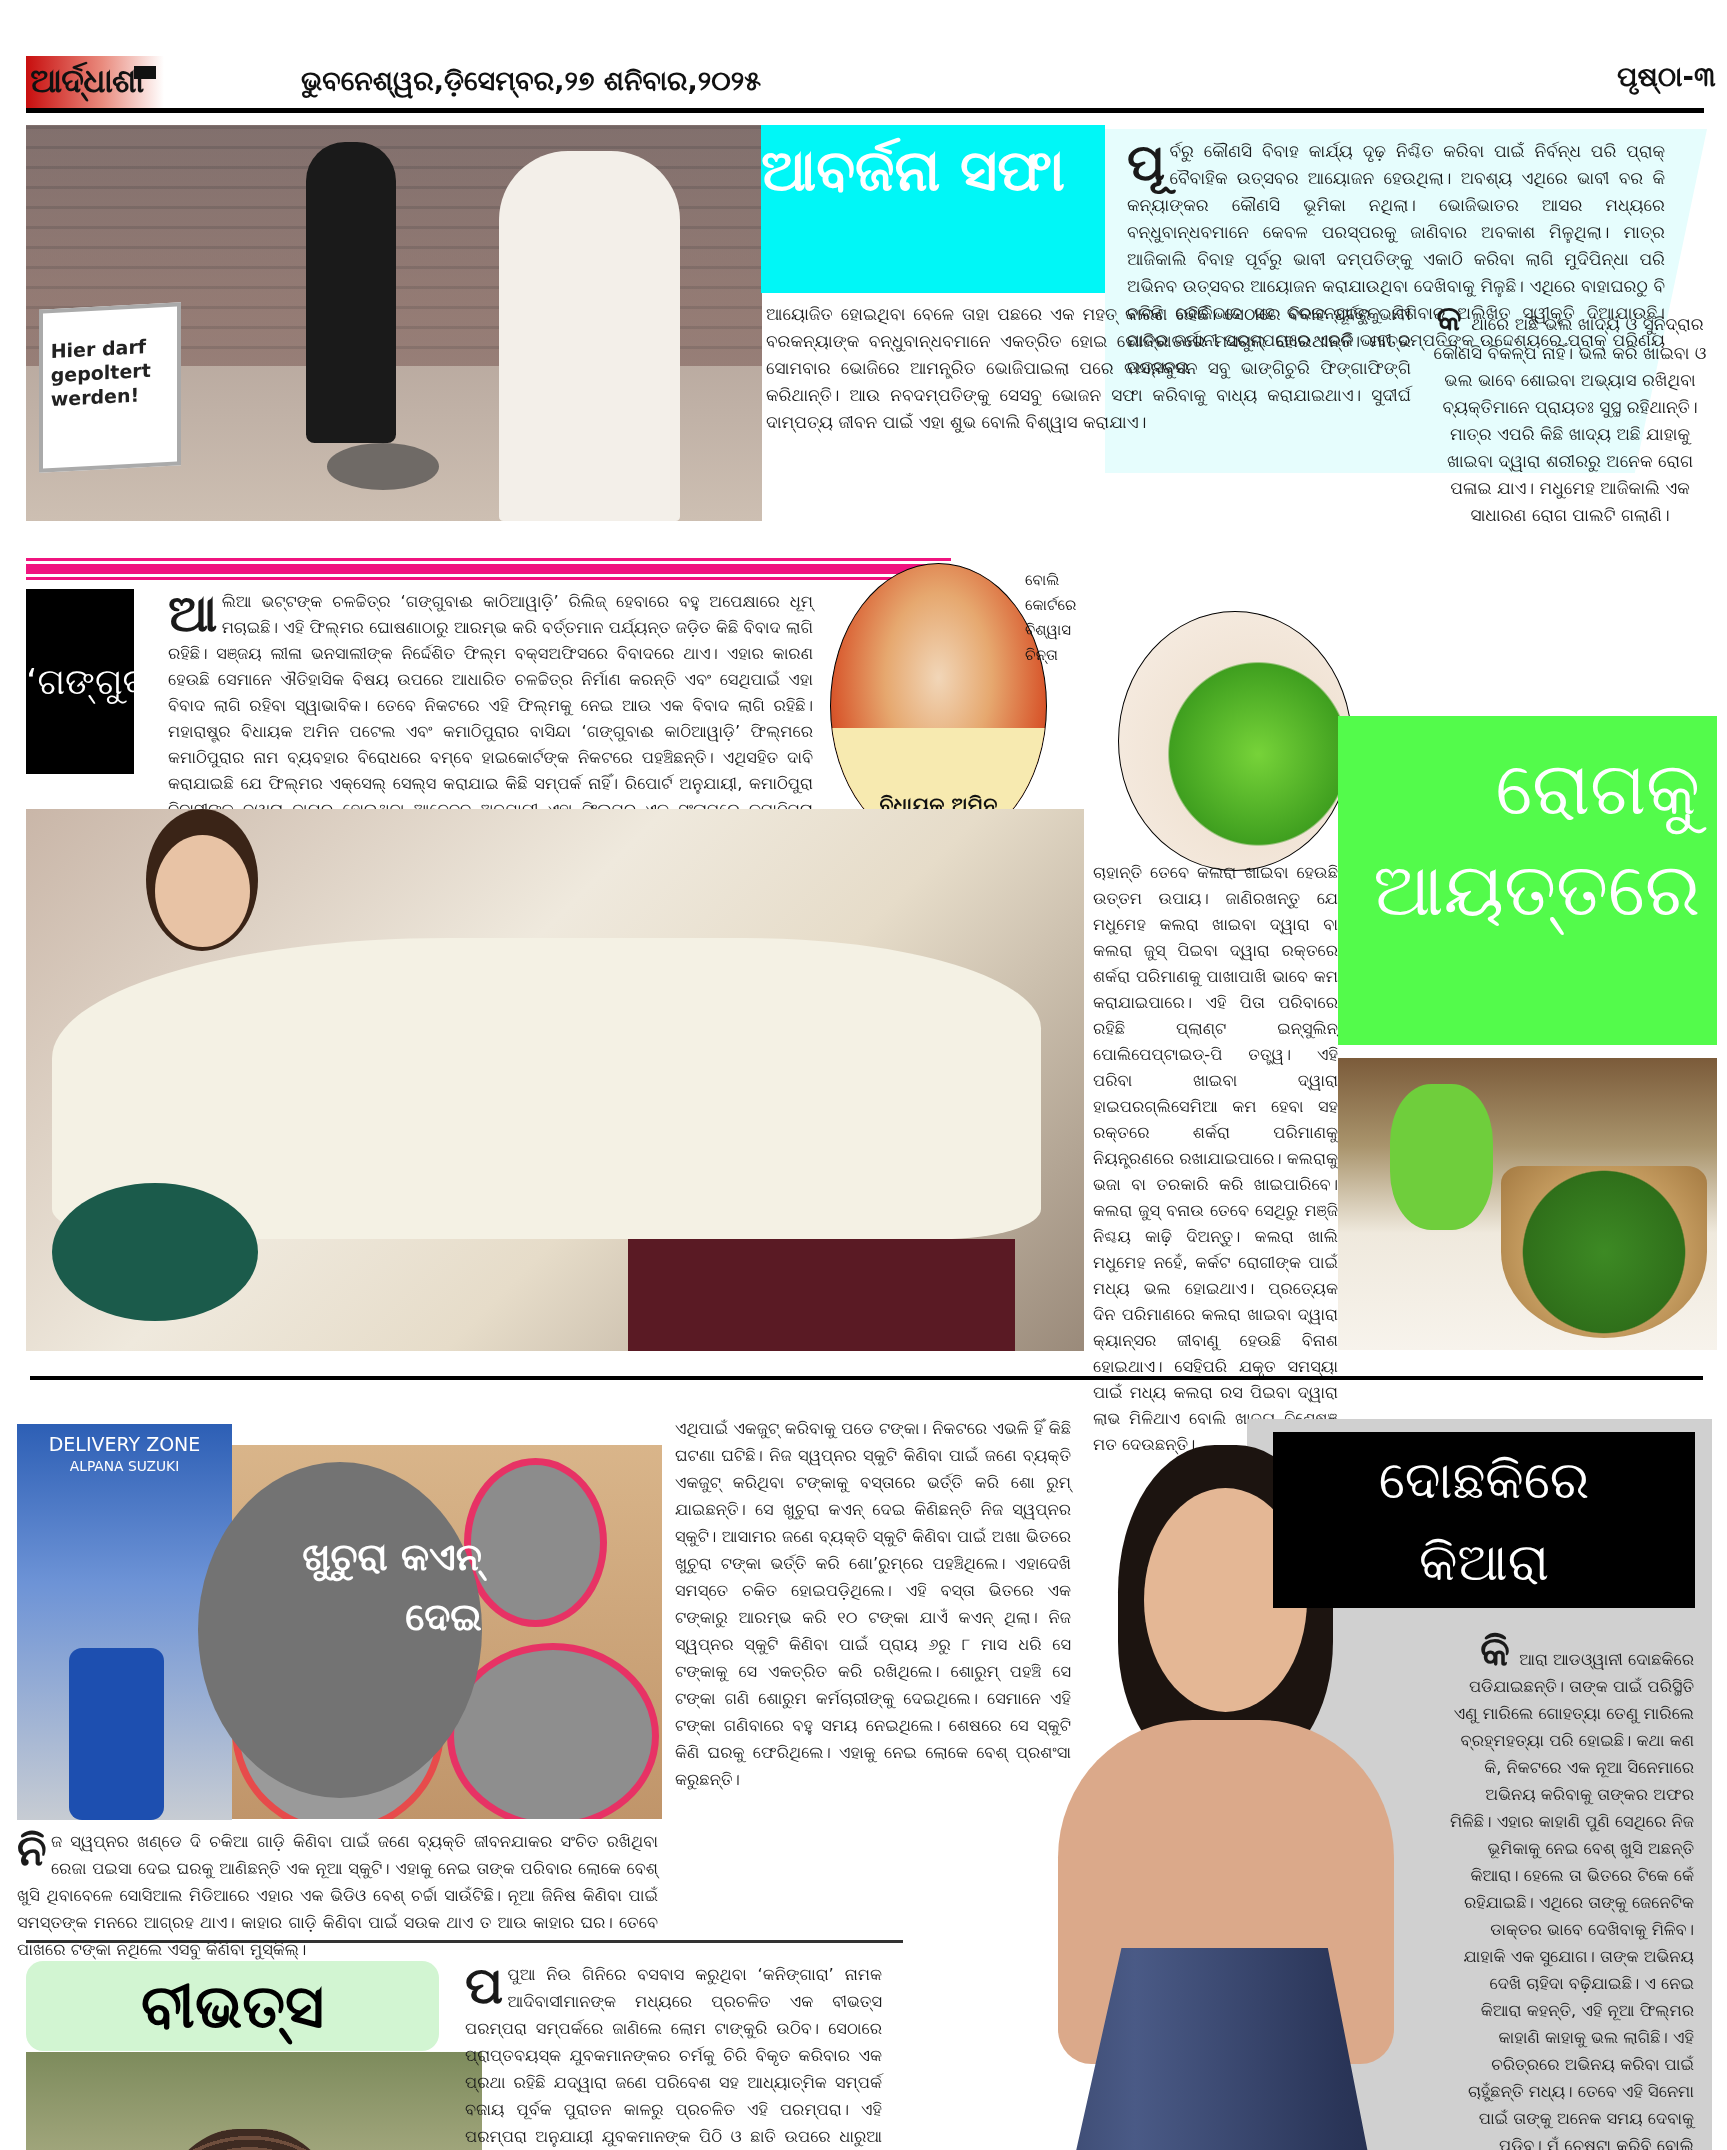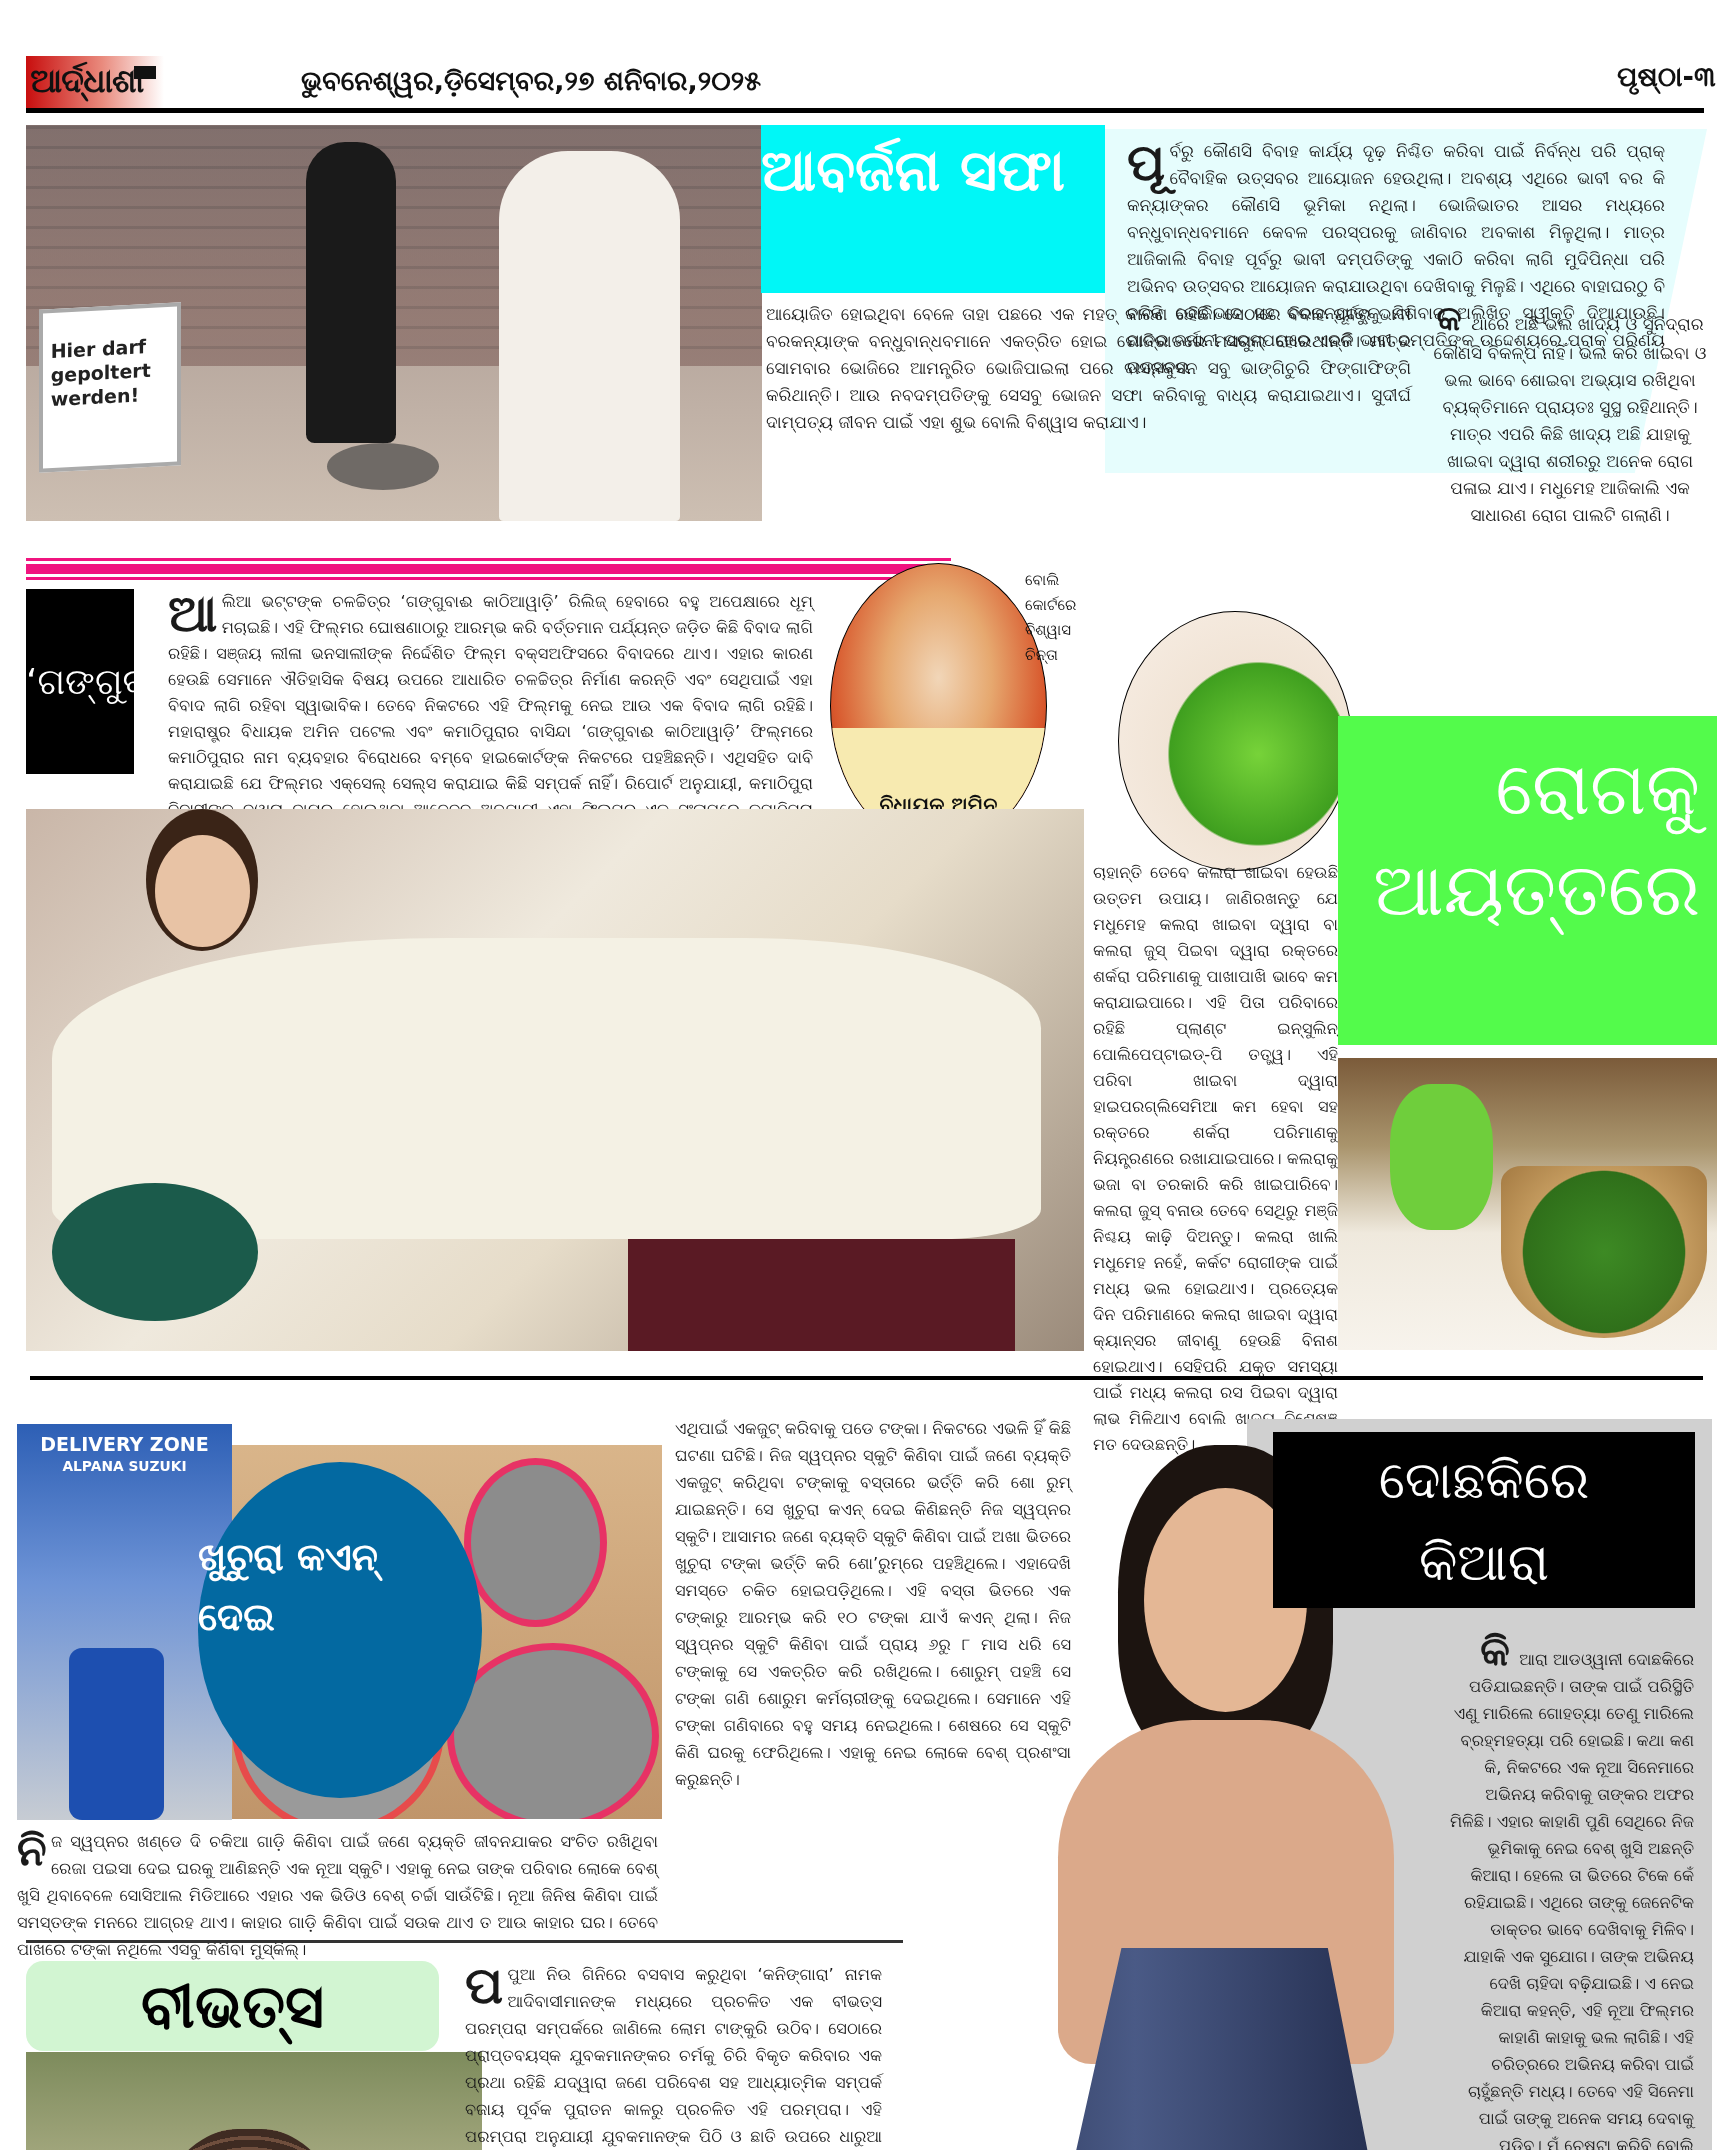--- a/index.html
+++ b/index.html
@@ -94,32 +94,32 @@
   <div>ଆୟତ୍ତରେ</div>
 </div>
 <div class="photo" style="left:1338px;top:1058px;width:379px;height:292px;background:linear-gradient(180deg,#7b5b3a 0%,#a9946c 30%,#efe9dd 60%,#f7f3ec 100%);">
   <div style="position:absolute;left:52px;top:26px;width:103px;height:146px;background:#6fce3c;border-radius:40%;"></div>
   <div style="position:absolute;left:163px;top:108px;width:206px;height:172px;background:radial-gradient(circle,#3d8a24 0%,#2f6f1a 60%,#c39a5e 61%,#a47a42 100%);border-radius:10% 10% 50% 50%;"></div>
 </div>
 
 <div class="rule" style="left:30px;top:1376px;width:1673px;height:4.3px;"></div>
 
 <div class="photo" style="left:17px;top:1424px;width:215px;height:396px;background:linear-gradient(180deg,#2d5fb5 0%,#6d93d6 40%,#c7ccd3 100%);">
-  <div style="position:absolute;left:13px;top:8.6px;width:189px;text-align:center;color:#fff;font-weight:bold;font-size:19px;line-height:22.4px;">
+  <div style="position:absolute;left:13px;top:8.6px;width:189px;text-align:center;color:#fff;font-weight:normal;font-size:19px;line-height:22.4px;">
     <div>DELIVERY ZONE</div>
     <div style="font-size:13.8px;">ALPANA SUZUKI</div>
   </div>
   <div style="position:absolute;left:52px;top:224px;width:95px;height:172px;background:#1d4fb0;border-radius:13px;"></div>
 </div>
 <div class="photo" style="left:232px;top:1445px;width:430px;height:374px;background:linear-gradient(180deg,#d9b58a 0%,#c0956a 100%);">
   <div style="position:absolute;left:232px;top:13px;width:129px;height:155px;border-radius:50%;border:7.7px solid #e73265;background:#8c8c8c;"></div>
   <div style="position:absolute;left:0;top:181px;width:198px;height:194px;border-radius:50%;border:7.7px solid #e74b4b;background:#9a9a9a;"></div>
   <div style="position:absolute;left:215px;top:198px;width:198px;height:172px;border-radius:50%;border:7.7px solid #e73265;background:#8e8e8e;"></div>
 </div>
-<div class="abs" style="left:198px;top:1462px;width:284px;height:336px;background:#0369a1;border-radius:50%;color:#fff;text-align:left;font-weight:bold;font-size:38px;line-height:60px;padding-top:65px;box-sizing:border-box;">
+<div class="abs" style="left:198px;top:1462px;width:284px;height:336px;background:#737373;border-radius:50%;color:#fff;text-align:right;font-weight:bold;font-size:38px;line-height:60px;padding-top:65px;box-sizing:border-box;">
   <div>ଖୁଚୁରା କଏନ୍</div>
   <div>ଦେଇ</div>
 </div>
 <div class="body-text" style="left:675px;top:1415px;width:396px;font-size:16.3px;line-height:27px;">ଏଥିପାଇଁ ଏକଜୁଟ୍ କରିବାକୁ ପଡେ ଟଙ୍କା। ନିକଟରେ ଏଭଳି ହିଁ କିଛି ଘଟଣା ଘଟିଛି। ନିଜ ସ୍ୱପ୍ନର ସ୍କୁଟି କିଣିବା ପାଇଁ ଜଣେ ବ୍ୟକ୍ତି ଏକଜୁଟ୍ କରିଥିବା ଟଙ୍କାକୁ ବସ୍ତାରେ ଭର୍ତ୍ତି କରି ଶୋ ରୁମ୍ ଯାଇଛନ୍ତି। ସେ ଖୁଚୁରା କଏନ୍ ଦେଇ କିଣିଛନ୍ତି ନିଜ ସ୍ୱପ୍ନର ସ୍କୁଟି। ଆସାମର ଜଣେ ବ୍ୟକ୍ତି ସ୍କୁଟି କିଣିବା ପାଇଁ ଅଖା ଭିତରେ ଖୁଚୁରା ଟଙ୍କା ଭର୍ତ୍ତି କରି ଶୋ’ରୁମ୍‌ରେ ପହଞ୍ଚିଥିଲେ। ଏହାଦେଖି ସମସ୍ତେ ଚକିତ ହୋଇପଡ଼ିଥିଲେ। ଏହି ବସ୍ତା ଭିତରେ ଏକ ଟଙ୍କାରୁ ଆରମ୍ଭ କରି ୧୦ ଟଙ୍କା ଯାଏଁ କଏନ୍ ଥିଲା। ନିଜ ସ୍ୱପ୍ନର ସ୍କୁଟି କିଣିବା ପାଇଁ ପ୍ରାୟ ୬ରୁ ୮ ମାସ ଧରି ସେ ଟଙ୍କାକୁ ସେ ଏକତ୍ରିତ କରି ରଖିଥିଲେ। ଶୋରୁମ୍ ପହଞ୍ଚି ସେ ଟଙ୍କା ଗଣି ଶୋରୁମ କର୍ମଚାରୀଙ୍କୁ ଦେଇଥିଲେ। ସେମାନେ ଏହି ଟଙ୍କା ଗଣିବାରେ ବହୁ ସମୟ ନେଇଥିଲେ। ଶେଷରେ ସେ ସ୍କୁଟି କିଣି ଘରକୁ ଫେରିଥିଲେ। ଏହାକୁ ନେଇ ଲୋକେ ବେଶ୍ ପ୍ରଶଂସା କରୁଛନ୍ତି।</div>
 <div class="body-text" style="left:17px;top:1828px;width:641px;font-size:16.3px;line-height:27px;">
   <span class="dropcap" style="font-size:43px;line-height:39px;">ନି</span>
   <span>ଜ ସ୍ୱପ୍ନର ଖଣ୍ଡେ ଦି ଚକିଆ ଗାଡ଼ି କିଣିବା ପାଇଁ ଜଣେ ବ୍ୟକ୍ତି ଜୀବନଯାକର ସଂଚିତ ରଖିଥିବା ରେଜା ପଇସା ଦେଇ ଘରକୁ ଆଣିଛନ୍ତି ଏକ ନୂଆ ସ୍କୁଟି। ଏହାକୁ ନେଇ ତାଙ୍କ ପରିବାର ଲୋକେ ବେଶ୍ ଖୁସି ଥିବାବେଳେ ସୋସିଆଲ ମିଡିଆରେ ଏହାର ଏକ ଭିଡିଓ ବେଶ୍ ଚର୍ଚ୍ଚା ସାଉଁଟିଛି। ନୂଆ ଜିନିଷ କିଣିବା ପାଇଁ ସମସ୍ତଙ୍କ ମନରେ ଆଗ୍ରହ ଥାଏ। କାହାର ଗାଡ଼ି କିଣିବା ପାଇଁ ସଉକ ଥାଏ ତ ଆଉ କାହାର ଘର। ତେବେ ପାଖରେ ଟଙ୍କା ନଥିଲେ ଏସବୁ କିଣିବା ମୁସ୍କିଲ୍।</span>
 </div>
 
 <div class="kiara-bg"></div>

